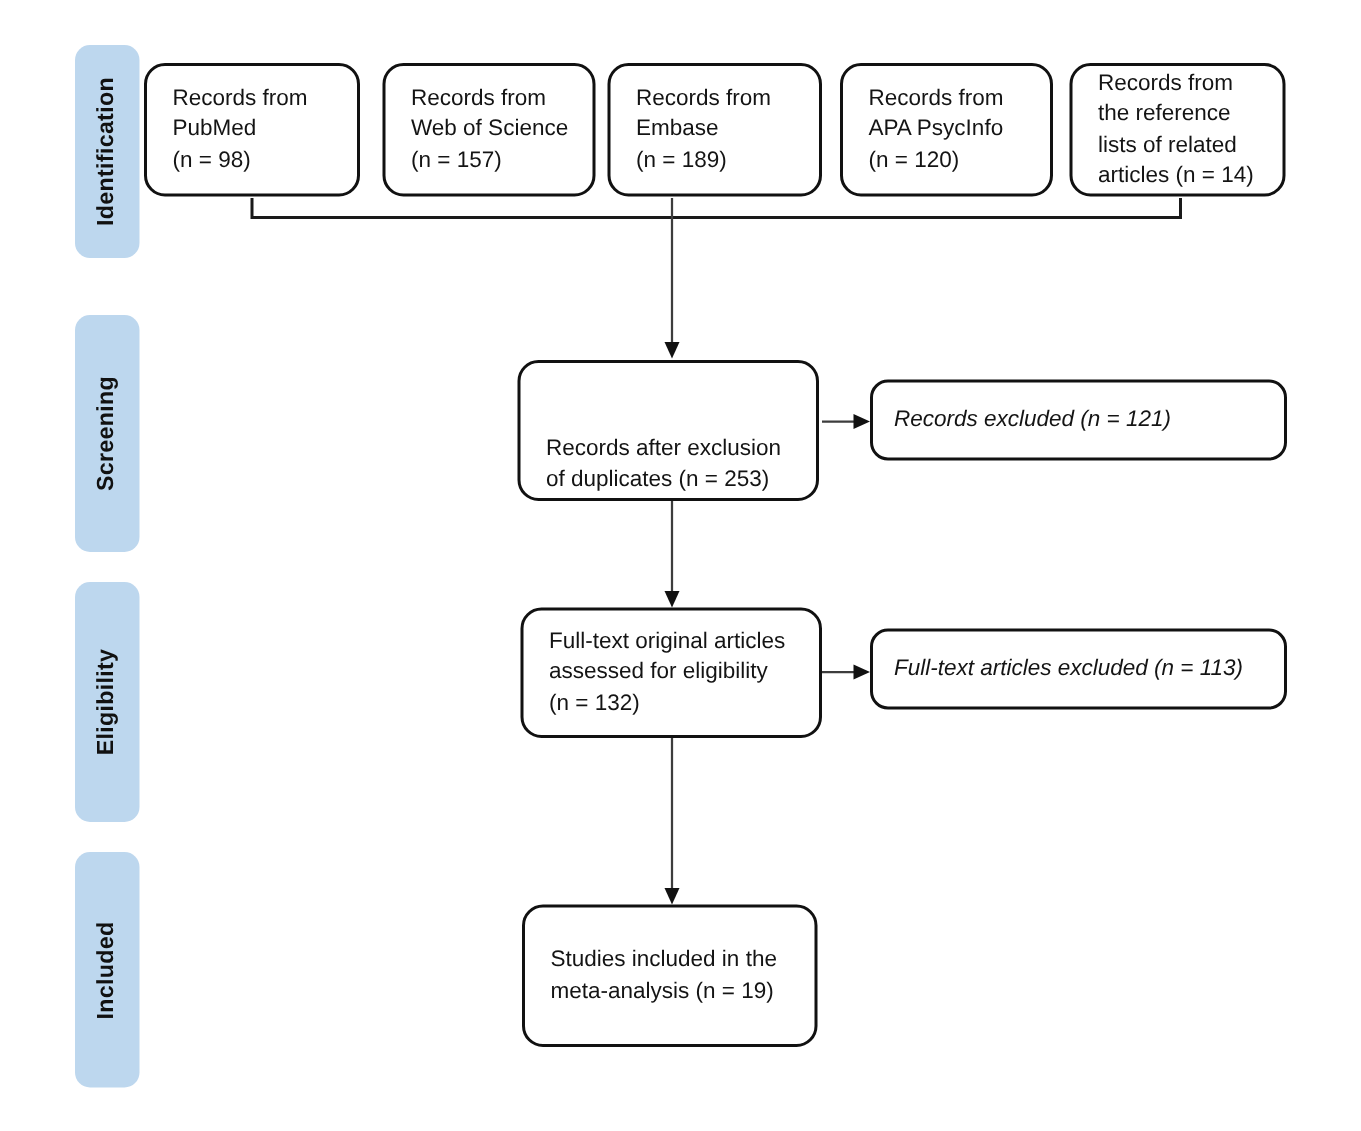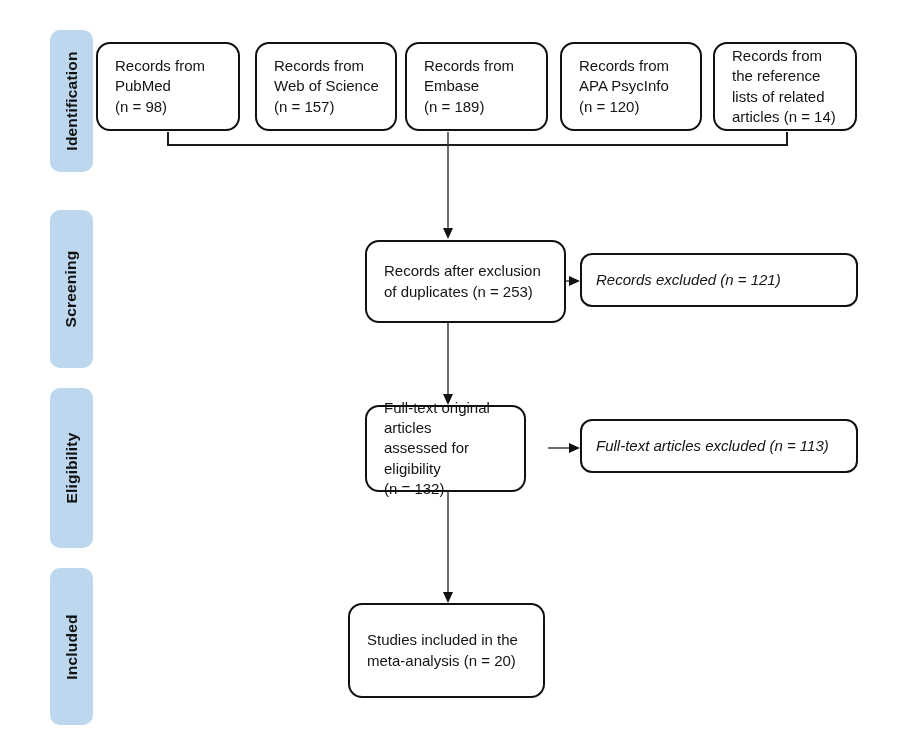--- a/index.html
+++ b/index.html
@@ -71,23 +71,23 @@
   .pill-screening      { top: 210px; height: 158px; }
   .pill-eligibility    { top: 388px; height: 160px; }
   .pill-included       { top: 568px; height: 157px; }
   
   .src-1 { left: 96px;  top: 42px; width: 144px; height: 89px; }
   .src-2 { left: 255px; top: 42px; width: 142px; height: 89px; }
   .src-3 { left: 405px; top: 42px; width: 143px; height: 89px; }
   .src-4 { left: 560px; top: 42px; width: 142px; height: 89px; }
   .src-5 { left: 713px; top: 42px; width: 144px; height: 89px; }
   
-  .box-screening        { left: 365px; top: 240px; width: 201px; height: 83px; }
+  .box-screening        { left: 345px; top: 240px; width: 201px; height: 94px; align-items: flex-end; }
   .box-screening-excl   { left: 580px; top: 253px; width: 278px; height: 54px; }
-  .box-eligibility      { left: 365px; top: 405px; width: 161px; height: 87px; }
+  .box-eligibility      { left: 347px; top: 405px; width: 201px; height: 87px; }
   .box-eligibility-excl { left: 580px; top: 419px; width: 278px; height: 54px; text-align: center; }
   .box-included         { left: 348px; top: 603px; width: 197px; height: 95px; }
 </style>
 </head>
 <body>
 
 <div class="canvas">
 
   <svg class="connectors" width="907" height="754" viewBox="0 0 907 754">
 
@@ -161,16 +161,16 @@
     <span>Full-text original articles
 assessed for eligibility
 (n = 132)</span>
   </div>
   <div class="node small box-eligibility-excl">
     <span>Full-text articles excluded (n = 113)</span>
   </div>
 
   <div class="node box-included">
     <span>Studies included in the
-meta-analysis (n = 20)</span>
+meta-analysis (n = 19)</span>
   </div>
 
 </div>
 
 </body></html>

